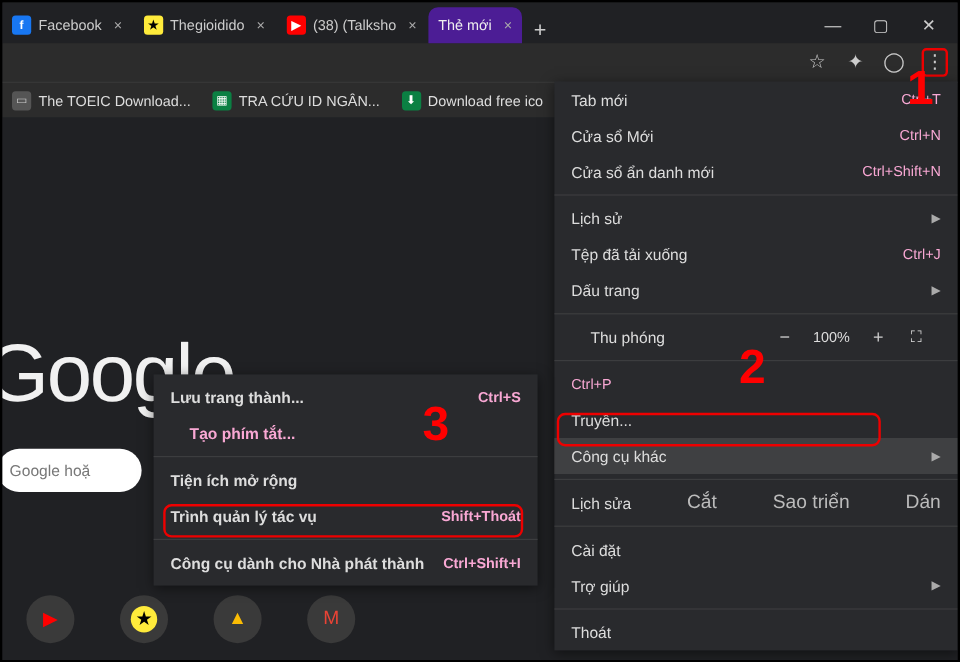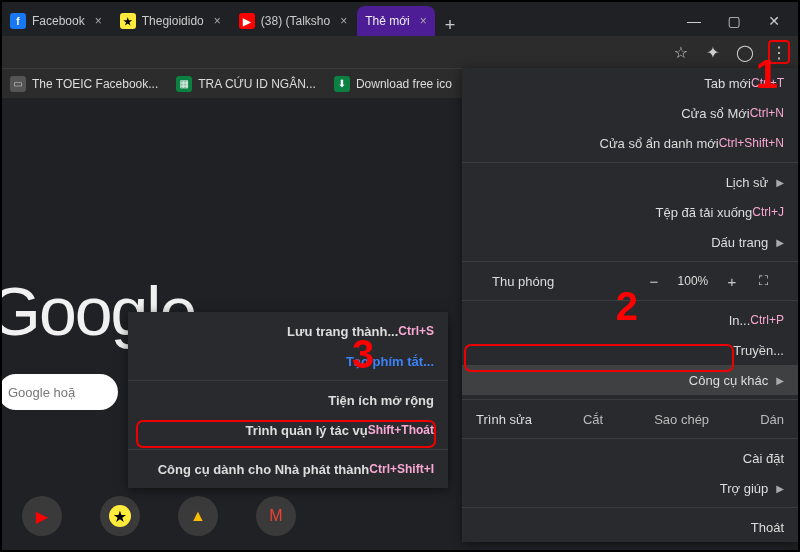--- a/index.html
+++ b/index.html
@@ -21,36 +21,36 @@
 .more-btn { width:22px; height:24px; border:2px solid #e00; border-radius:4px; color:#ccc; display:flex; align-items:center; justify-content:center; font-size:16px; }
 .bookmarks { height:30px; background:#2c2c2c; display:flex; align-items:center; padding:0 8px; gap:18px; color:#ddd; font-size:12px; border-top:1px solid #3a3a3a; }
 .bm { display:flex; align-items:center; gap:6px; white-space:nowrap; }
 .bmicon { width:16px; height:16px; border-radius:3px; display:flex; align-items:center; justify-content:center; font-size:10px; }
 .content { position:relative; height:calc(100% - 96px); background:#202124; color:#fff; }
 .googlelogo { position:absolute; bottom:200px; left:-14px; font-size:68px; font-weight:500; color:#f1f1f1; letter-spacing:-2px; font-family:"Product Sans",Arial,sans-serif; }
 .searchbar { position:absolute; bottom:140px; left:-4px; width:120px; height:36px; background:#fff; border-radius:18px; color:#777; font-size:13px; display:flex; align-items:center; padding:0 10px; overflow:hidden; white-space:nowrap; }
 .shortcuts { position:absolute; bottom:0; left:12px; display:flex; gap:38px; padding:10px 8px 14px; }
 .shortcut { width:40px; height:40px; border-radius:50%; background:#3a3a3a; display:flex; align-items:center; justify-content:center; }
 .mainmenu { position:absolute; top:66px; right:0; width:336px; background:#292a2d; color:#ddd; font-size:13px; box-shadow:0 2px 10px rgba(0,0,0,.5); }
-.mrow { height:30px; display:flex; align-items:center; padding:0 14px; position:relative;text-align:right; }
+.mrow { height:30px; display:flex; align-items:center; padding:0 14px; position:relative; }
 .mrow .mlabel { flex:1; white-space:nowrap; }
 .mrow .mshort { color:#f9a8d4; font-size:12px; }
 .mrow .arrow { color:#aaa; font-size:10px; margin-left:8px; }
 .mrow.highlight { background:#3f4042; }
 .mrow.editing { justify-content:space-between; gap:8px; }
 .mrow.editing span:first-child { flex:0 0 auto; }
-.mrow.editing .eitem { color:#bbb; font-size:13px; }
+.mrow.editing .eitem { color:#bbb; font-size:16px; }
 .sep { height:1px; background:#3c3d3f; margin:4px 0; }
 .zoomrow { height:30px; display:flex; align-items:center; padding:0 30px; gap:10px; }
 .zoomrow .mlabel { flex:1; }
 .zoomrow .zbtn { color:#ccc; width:18px; text-align:center; font-size:15px; }
 .zoomrow .zval { color:#ddd; font-size:12px; width:40px; text-align:center; }
 .zoomrow .fullscr { margin-left:8px; font-size:13px; }
 .submenu { position:absolute; top:310px; left:126px; width:320px; background:#292a2d; color:#ddd; font-size:13px; box-shadow:0 2px 10px rgba(0,0,0,.5); padding:4px 0;font-weight:bold; }
-.submenu .mrow.disabled { color:#3b82f6; }
+.submenu .mrow.disabled { color:#f9a8d4;margin-left:16px; }
 .redbox { position:absolute; border:2px solid #e00; border-radius:7px; pointer-events:none; }
 .rednum { position:absolute; color:#f00; font-size:40px; font-weight:bold; font-family:Arial,sans-serif; pointer-events:none; }
 </style>
 </head>
 <body>
 
 <div class="frame">
   <div class="titlebar">
     <div class="tab">
       <span class="favicon fb">f</span>
@@ -82,21 +82,21 @@
   <div class="toolbar">
     <div class="ticn">☆</div>
     <div class="ticn">✦</div>
     <div class="ticn">◯</div>
     <div class="more-btn">⋮</div>
   </div>
 
   <div class="bookmarks">
     <div class="bm">
       <span class="bmicon" style="background:#555;color:#ccc">▭</span>
-      <span>The TOEIC Facebook...</span>
+      <span>The TOEIC Download...</span>
     </div>
     <div class="bm">
       <span class="bmicon" style="background:#0b8043;color:#fff">▦</span>
       <span>TRA CỨU ID NGÂN...</span>
     </div>
     <div class="bm">
       <span class="bmicon" style="background:#0b8043;color:#fff">⬇</span>
       <span>Download free ico</span>
     </div>
   </div>
@@ -149,35 +149,34 @@
     <div class="sep"></div>
     <div class="zoomrow">
       <span class="mlabel">Thu phóng</span>
       <span class="zbtn">−</span>
       <span class="zval">100%</span>
       <span class="zbtn">+</span>
       <span class="fullscr">⛶</span>
     </div>
     <div class="sep"></div>
     <div class="mrow">
-        <span class="mlabel">In...</span>
         <span class="mshort">Ctrl+P</span>
       </div>
     <div class="mrow">
         <span class="mlabel">Truyền...</span>
       </div>
     <div class="mrow highlight">
         <span class="mlabel">Công cụ khác</span>
         <span class="arrow">▶</span>
       </div>
     <div class="sep"></div>
     <div class="mrow editing">
-      <span>Trình sửa</span>
+      <span>Lịch sửa</span>
       <span class="eitem">Cắt</span>
-      <span class="eitem">Sao chép</span>
+      <span class="eitem">Sao triển</span>
       <span class="eitem">Dán</span>
     </div>
     <div class="sep"></div>
     <div class="mrow">
         <span class="mlabel">Cài đặt</span>
       </div>
     <div class="mrow">
         <span class="mlabel">Trợ giúp</span>
         <span class="arrow">▶</span>
       </div>

